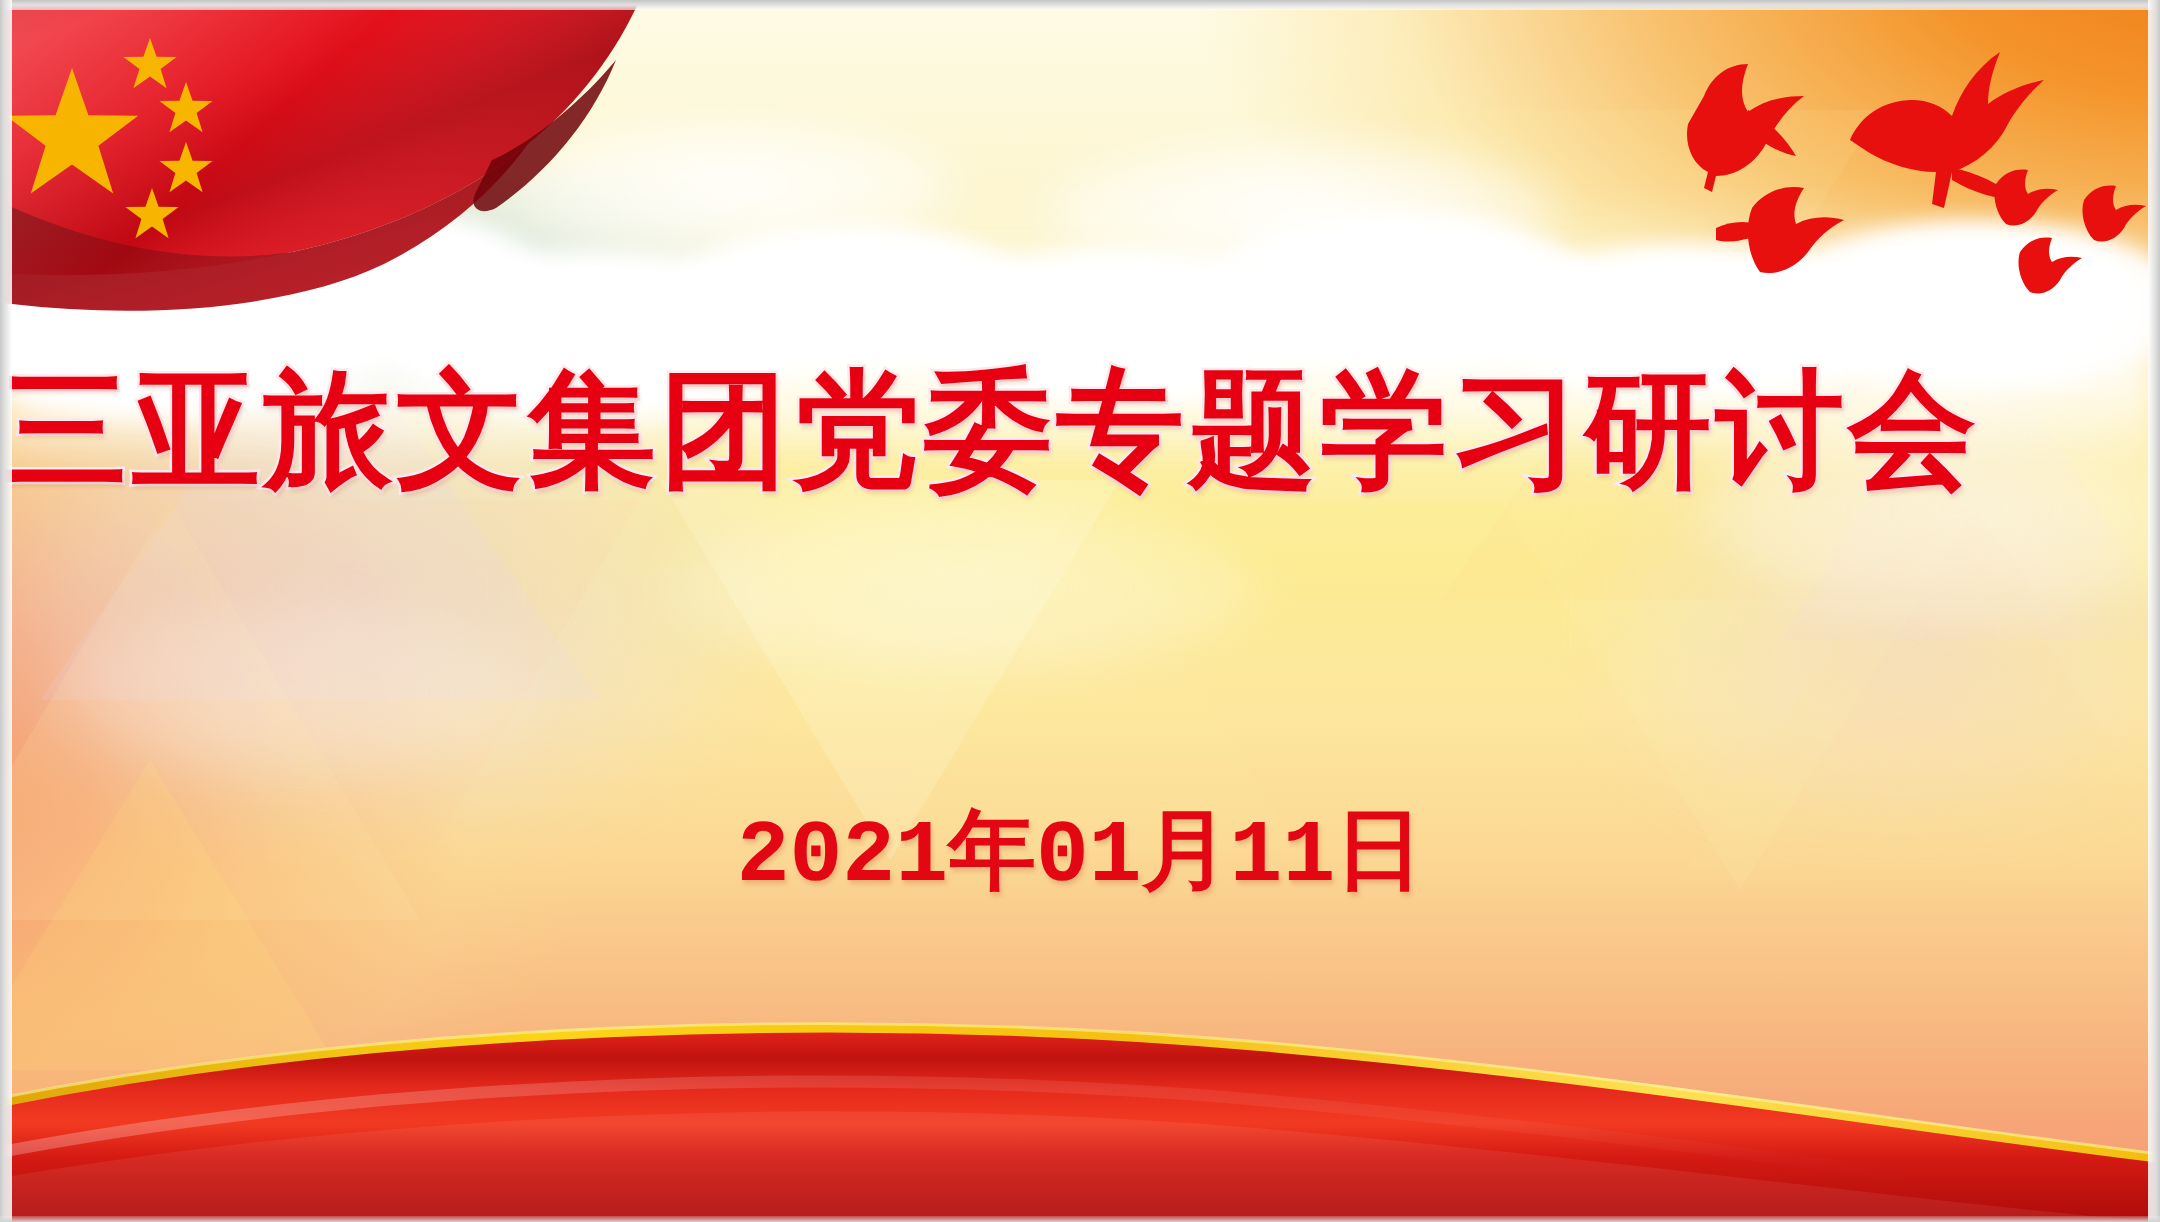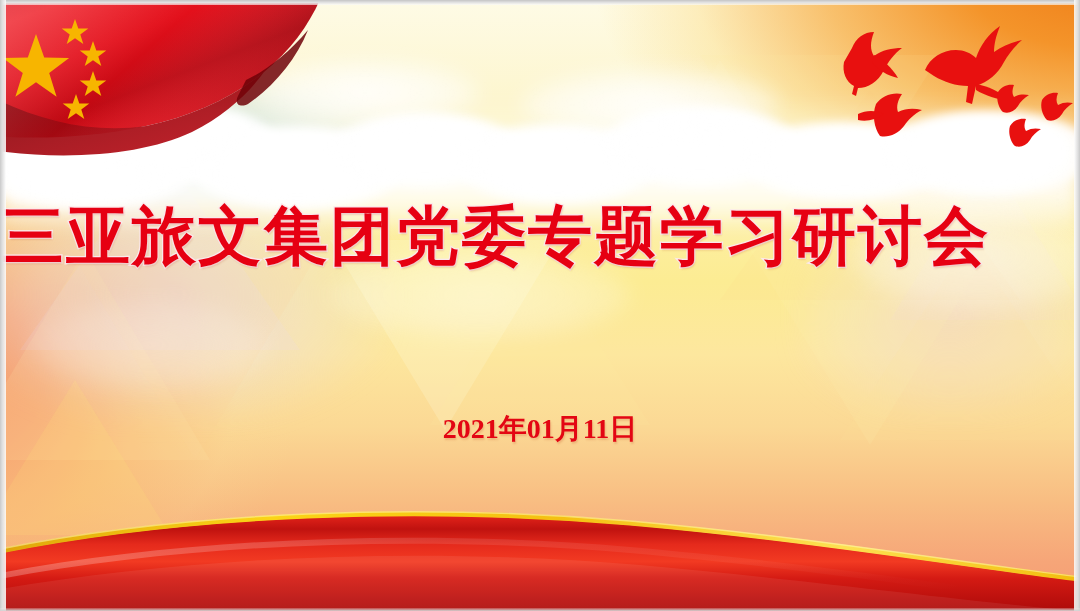--- a/index.html
+++ b/index.html
@@ -157,33 +157,32 @@
     font-size: 64px;
     line-height: 74px;
     letter-spacing: 2px;
     color: #e60012;
     white-space: nowrap;
     -webkit-text-stroke: 2.5px #fbe9ec;
     paint-order: stroke fill;
     text-shadow:
       0 0 1px rgba(255,240,242,0.9),
       1px 2px 2px rgba(180,60,20,0.18);
-    margin-top: 21px;
   }
 
   
   .date {
     position: absolute;
     left: 0; top: 409px;
     width: 1080px;
     text-align: center;
     z-index: 40;
-    font-family: Liberation Serif, serif;
+    font-family: Liberation Mono, monospace;
     font-weight: bold;
-    font-size: 28px;
+    font-size: 44px;
     line-height: 40px;
     letter-spacing: 0px;
     color: #e30613;
     white-space: nowrap;
     text-shadow: 1px 2px 2px rgba(190,70,30,0.22);
   }
 </style>
 </head>
 <body>
 

